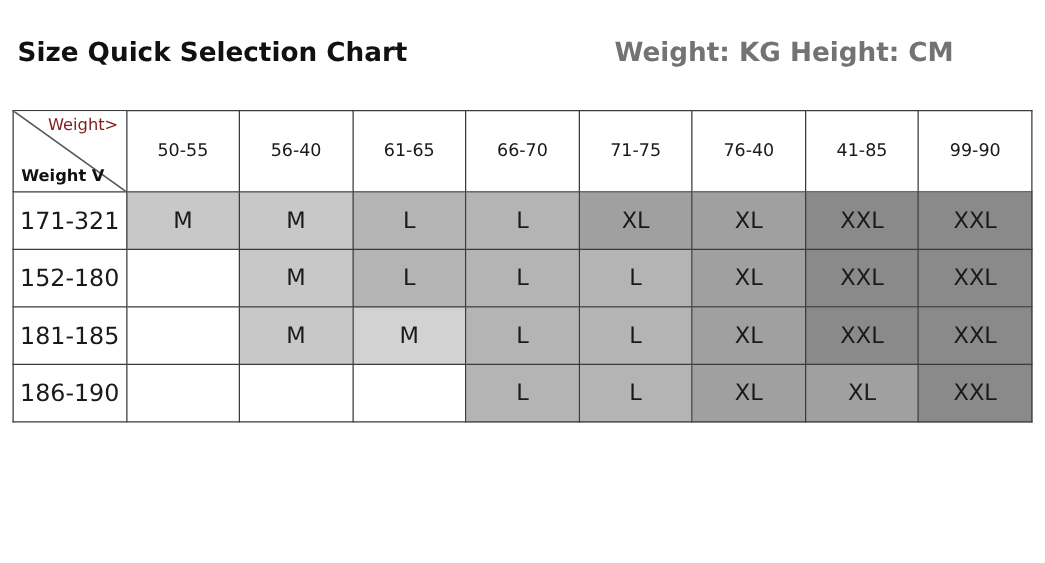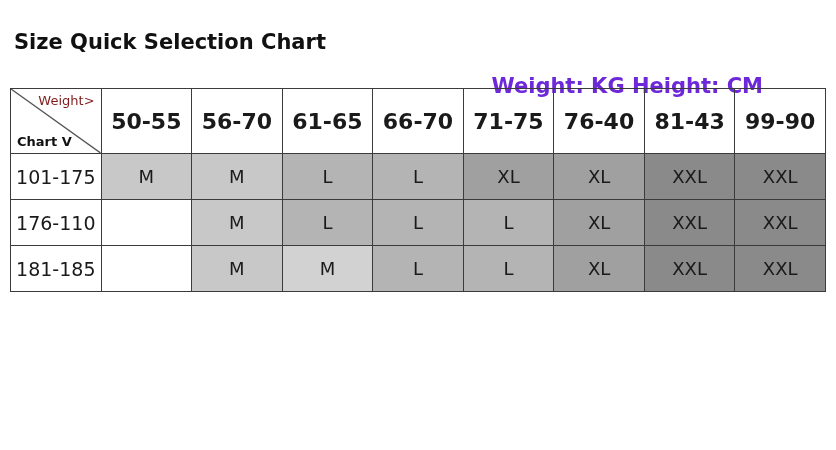--- a/index.html
+++ b/index.html
@@ -36,23 +36,22 @@
     letter-spacing: 0px;
     color: #111;
     white-space: nowrap;
   }
   .units {
     position: absolute;
     right: 14px;
     top: 0;
     font-size: 21px;
     font-weight: bold;
-    color: #6d28d9;
+    color: #737373;
     white-space: nowrap;
-    margin-top: 44px;
   }
   table.chart {
     position: absolute;
     top: 88px;
     left: 10px;
     width: 816px;
     border-collapse: collapse;
     table-layout: fixed;
   }
   table.chart td, table.chart th {
@@ -60,22 +59,22 @@
     text-align: center;
     vertical-align: middle;
     font-size: 18px;
     font-weight: normal;
     color: #1a1a1a;
     padding: 0;
     height: 46px;
     box-sizing: border-box;
   }
   table.chart th.colhead {
-    font-size: 22px;
-    font-weight: bold;
+    font-size: 14px;
+    font-weight: normal;
   }
   table.chart td.rowhead {
     font-size: 19px;
     background: #ffffff;
   }
   th.corner {
     position: relative;
     background: #ffffff;
     padding: 0;
     height: 64px;
@@ -123,63 +122,74 @@
 
   <table class="chart">
     <thead>
       <tr>
         <th class="corner">
           <div class="corner-inner">
             <svg class="corner-diag" viewBox="0 0 146 64" preserveAspectRatio="none">
               <line x1="0" y1="0" x2="146" y2="64" stroke="#555555" stroke-width="1.5"></line>
             </svg>
             <span class="corner-weight">Weight&gt;</span>
-            <span class="corner-height">Chart V</span>
+            <span class="corner-height">Weight V</span>
           </div>
         </th>
         <th class="colhead">50-55</th>
-        <th class="colhead">56-70</th>
+        <th class="colhead">56-40</th>
         <th class="colhead">61-65</th>
         <th class="colhead">66-70</th>
         <th class="colhead">71-75</th>
         <th class="colhead">76-40</th>
-        <th class="colhead">81-43</th>
+        <th class="colhead">41-85</th>
         <th class="colhead">99-90</th>
       </tr>
     </thead>
     <tbody>
       <tr>
-        <td class="rowhead">101-175</td>
+        <td class="rowhead">171-321</td>
         <td style="background: rgb(200, 200, 200);">M</td>
         <td style="background: rgb(200, 200, 200);">M</td>
         <td style="background: rgb(180, 180, 180);">L</td>
         <td style="background: rgb(180, 180, 180);">L</td>
         <td style="background: rgb(160, 160, 160);">XL</td>
         <td style="background: rgb(160, 160, 160);">XL</td>
         <td style="background: rgb(138, 138, 138);">XXL</td>
         <td style="background: rgb(138, 138, 138);">XXL</td>
       </tr>
       <tr>
-        <td class="rowhead">176-110</td>
+        <td class="rowhead">152-180</td>
         <td style="background: rgb(255, 255, 255);"></td>
         <td style="background: rgb(200, 200, 200);">M</td>
         <td style="background: rgb(180, 180, 180);">L</td>
         <td style="background: rgb(180, 180, 180);">L</td>
         <td style="background: rgb(180, 180, 180);">L</td>
         <td style="background: rgb(160, 160, 160);">XL</td>
         <td style="background: rgb(138, 138, 138);">XXL</td>
         <td style="background: rgb(138, 138, 138);">XXL</td>
       </tr>
       <tr>
         <td class="rowhead">181-185</td>
         <td style="background: rgb(255, 255, 255);"></td>
         <td style="background: rgb(200, 200, 200);">M</td>
         <td style="background: rgb(210, 210, 210);">M</td>
         <td style="background: rgb(180, 180, 180);">L</td>
         <td style="background: rgb(180, 180, 180);">L</td>
         <td style="background: rgb(160, 160, 160);">XL</td>
         <td style="background: rgb(138, 138, 138);">XXL</td>
         <td style="background: rgb(138, 138, 138);">XXL</td>
       </tr>
+      <tr>
+        <td class="rowhead">186-190</td>
+        <td style="background: rgb(255, 255, 255);"></td>
+        <td style="background: rgb(255, 255, 255);"></td>
+        <td style="background: rgb(255, 255, 255);"></td>
+        <td style="background: rgb(180, 180, 180);">L</td>
+        <td style="background: rgb(180, 180, 180);">L</td>
+        <td style="background: rgb(160, 160, 160);">XL</td>
+        <td style="background: rgb(160, 160, 160);">XL</td>
+        <td style="background: rgb(138, 138, 138);">XXL</td>
+      </tr>
     </tbody>
   </table>
 
 </div>
 
 </body></html>

